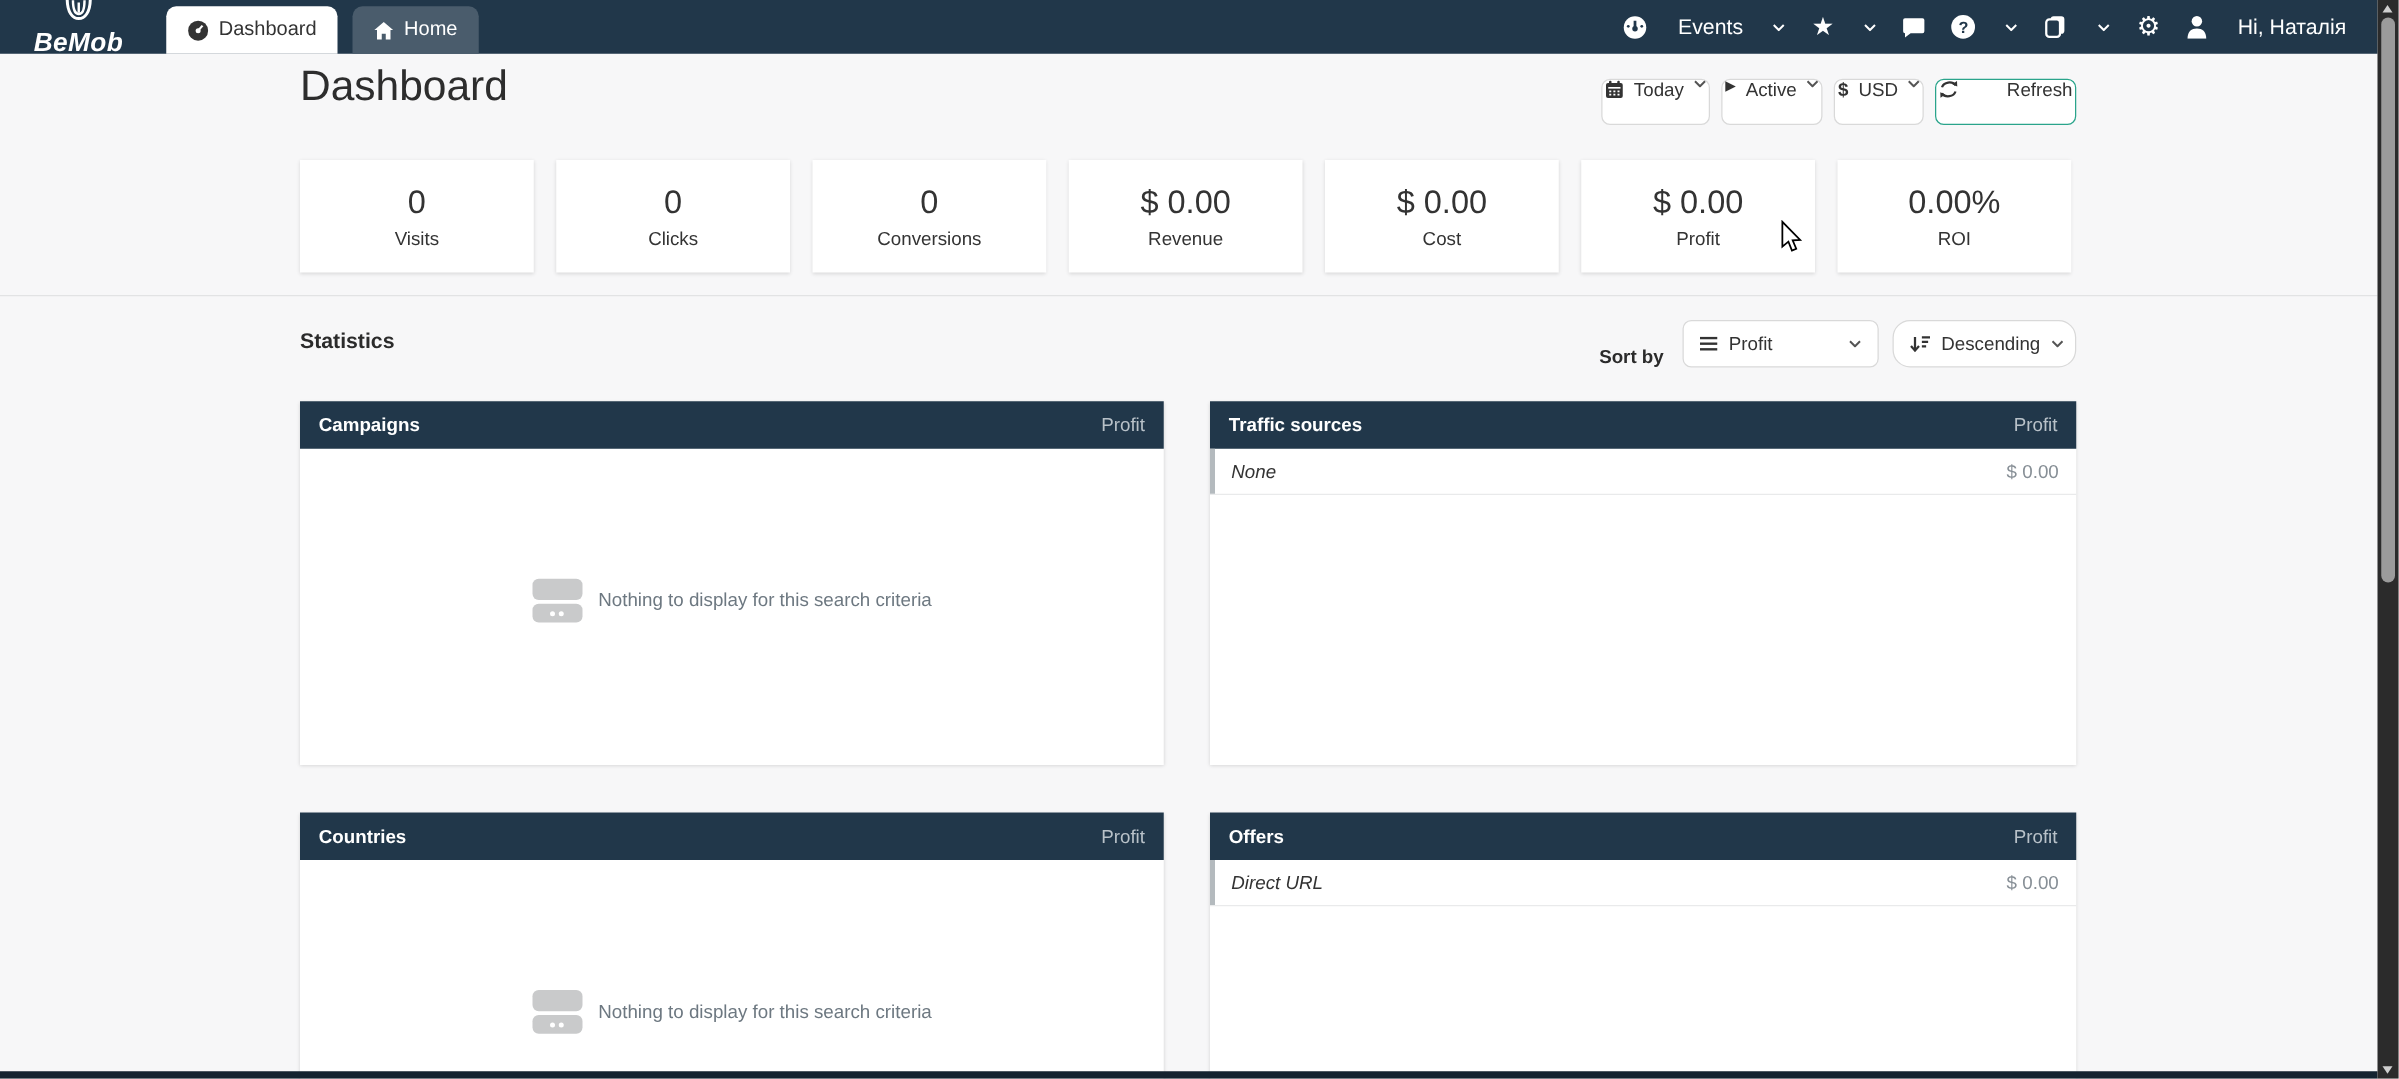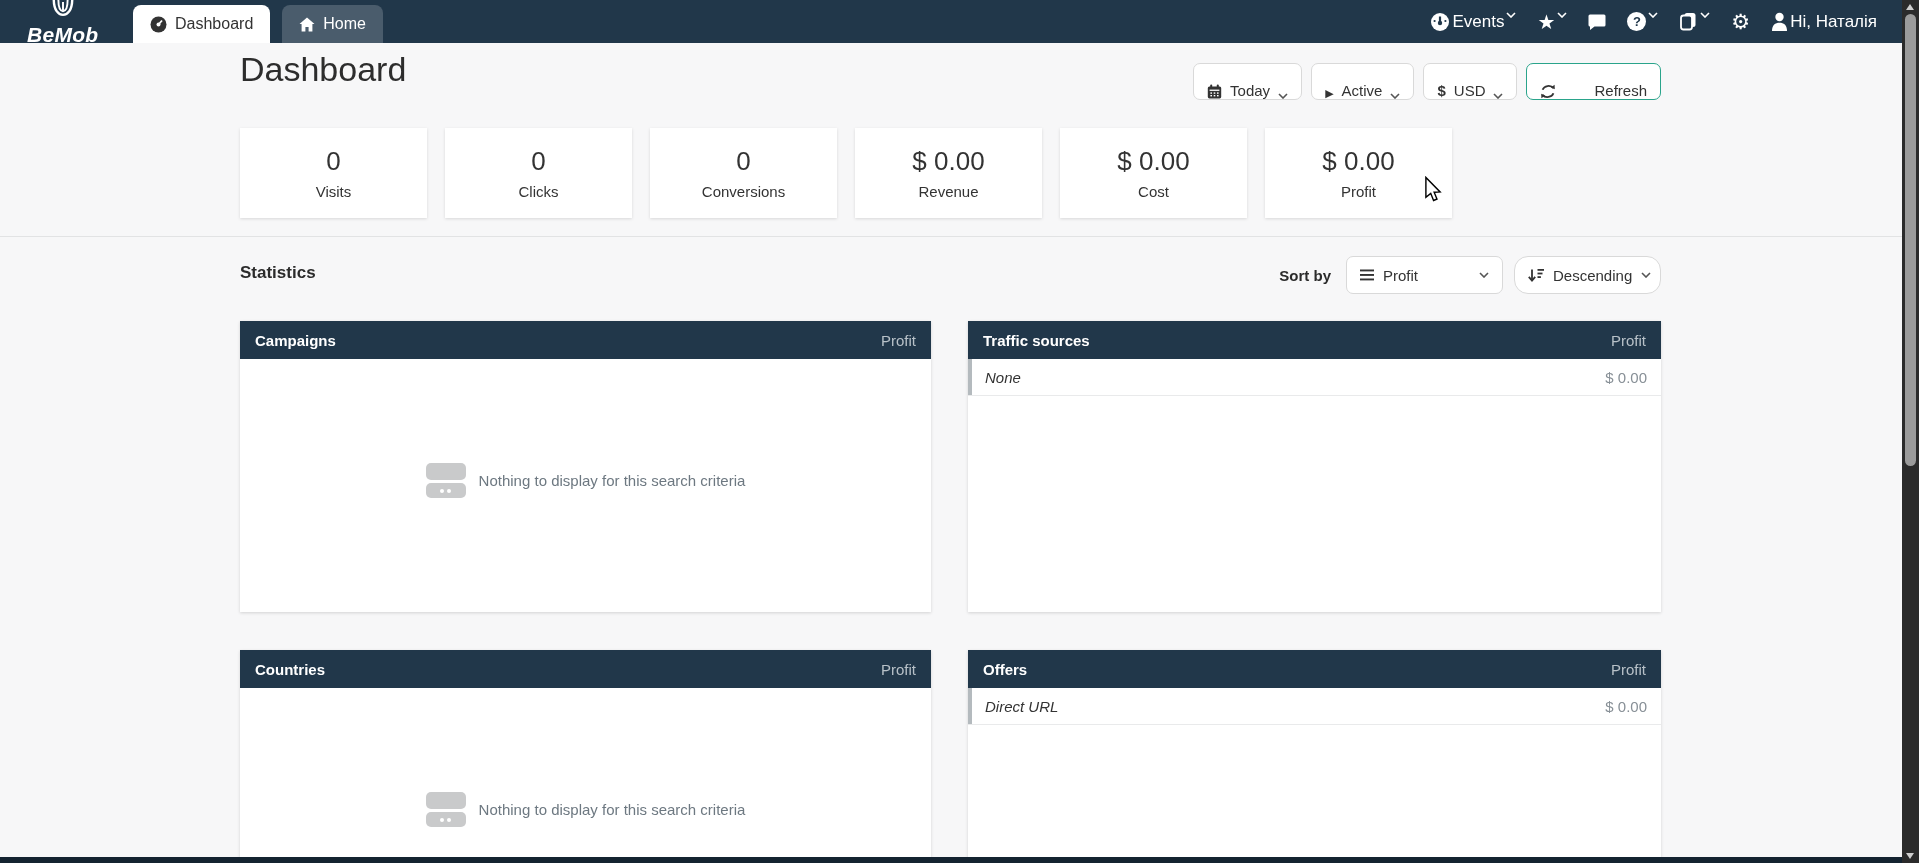--- a/index.html
+++ b/index.html
@@ -30,21 +30,21 @@
     padding:0 17px; border-radius:8px 8px 0 0;
     font-size:16px; cursor:default;
   }
   .tab.active { background:#fff; color:#333; }
   .tab.inactive { background:#4a5c6c; color:#fff; }
 
   .nav-right {
     position:absolute; right:25px; top:0; height:43px;
     display:flex; align-items:center; gap:21px; color:#fff;
   }
-  .nav-item { display:flex; align-items:flex-start; gap:2px; font-size:17px; color:#fff; }
+  .nav-item { display:flex; align-items:center; gap:24px; font-size:17px; color:#fff; }
   .help-circle {
     width:19px; height:19px; border-radius:50%; background:#fff;
     color:#21374a; font-weight:bold; font-size:13px;
     display:flex; align-items:center; justify-content:center;
   }
   .gear-glyph { font-size:21px; line-height:1; }
 
   
   .scrollbar {
     position:absolute; right:0; top:0; width:17px; height:863px;
@@ -70,21 +70,21 @@
   .page-title {
     position:absolute; left:240px; top:50px;
     font-size:34px; font-weight:300; color:#2d2d2d;
   }
   .toolbar {
     position:absolute; top:63px; left:1267px; width:394px;
     display:flex; gap:9px; justify-content:flex-end;
   }
   .btn {
     height:37px; background:#fff; border:1px solid #d9d9d9; border-radius:7px;
-    display:flex; align-items:flex-end; gap:8px; padding:0 13px;
+    display:flex; align-items:flex-start; gap:8px; padding:0 2px;
     font-size:15px; color:#333; cursor:pointer; white-space:nowrap;
   }
   .btn .chev { color:#555; display:flex; }
   .btn-refresh { border-color:#2aa48b;gap:38px; }
   .play-glyph { font-size:11px; line-height:1; }
   .dollar-glyph { font-size:15px; font-weight:bold; }
 
   
   .cards { position:absolute; left:240px; top:128px; display:flex; gap:18px; }
   .card {
@@ -98,21 +98,21 @@
 
   .divider { position:absolute; left:0; top:236px; width:1902px; border-top:1px solid #e2e3e4; }
 
   
   .stats-heading {
     position:absolute; left:240px; top:263px;
     font-size:17px; font-weight:bold; color:#2b2b2b;
   }
   .sort-row {
     position:absolute; top:256px; left:1254px; width:407px; height:38px;
-    display:flex; align-items:center; justify-content:flex-end; gap:11px;
+    display:flex; align-items:flex-end; justify-content:flex-end; gap:11px;
   }
   .sort-label { font-size:15px; font-weight:bold; color:#2b2b2b; margin-right:4px; }
   .select {
     height:38px; background:#fff; border:1px solid #d9d9d9; border-radius:7px;
     display:flex; align-items:center; gap:9px; padding:0 13px;
     font-size:15px; color:#333; cursor:pointer;
   }
   .select .chev { margin-left:auto; color:#555; display:flex; }
   .select-field { width:157px; }
   .select-dir { width:147px;border-radius:14px; }
@@ -344,20 +344,24 @@
     <div class="card-label">Revenue</div>
   </div>
   <div class="card">
     <div class="card-value">$ 0.00</div>
     <div class="card-label">Cost</div>
   </div>
   <div class="card">
     <div class="card-value">$ 0.00</div>
     <div class="card-label">Profit</div>
   </div>
+  <div class="card">
+    <div class="card-value">0.00%</div>
+    <div class="card-label">ROI</div>
+  </div>
 </div>
 
 <div class="divider"></div>
 
 <div class="stats-heading">Statistics</div>
 
 <div class="sort-row">
   <span class="sort-label">Sort by</span>
   <div class="select select-field">
     <span style="display:flex;">

